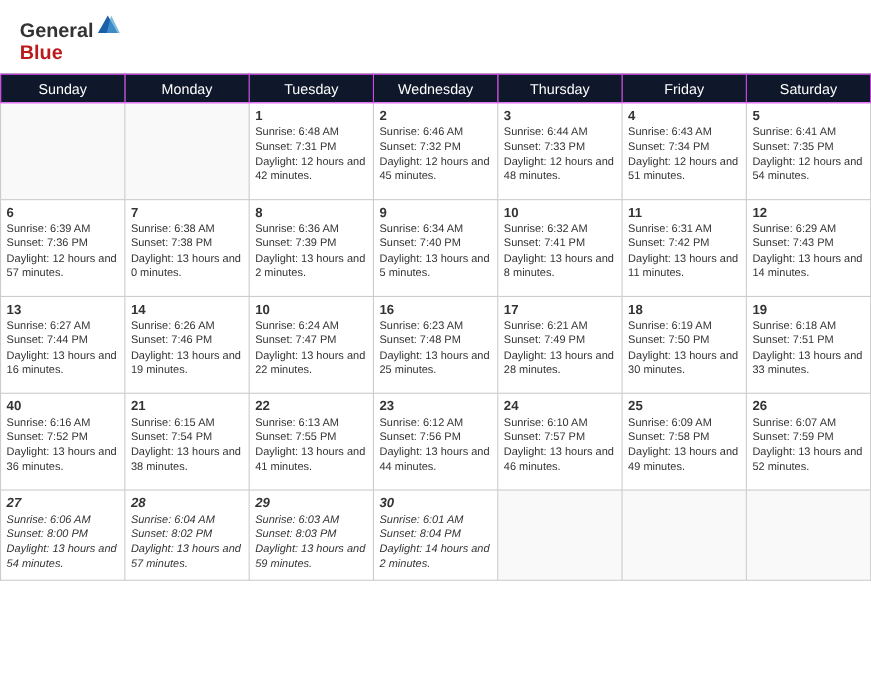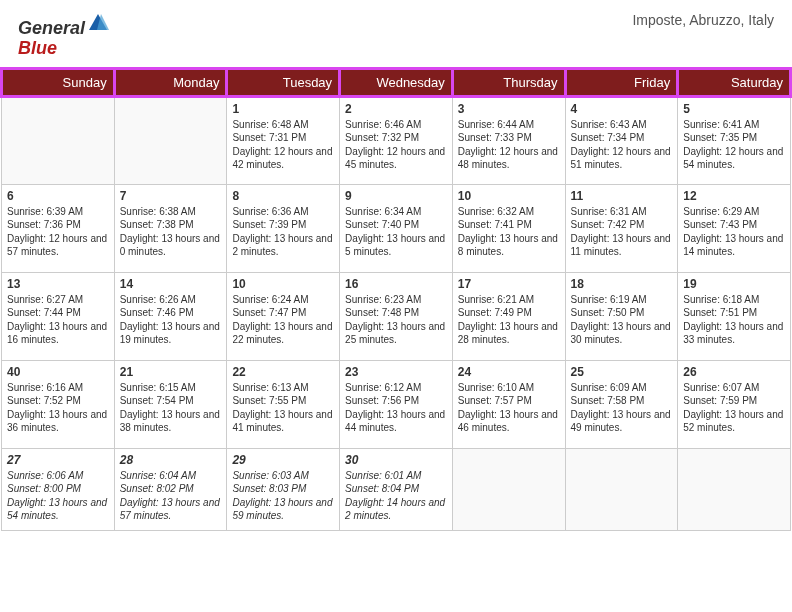--- a/index.html
+++ b/index.html
@@ -1,27 +1,27 @@
 <!DOCTYPE html>
 <html><head>
   <meta charset="utf-8">
   <style>
     * { box-sizing: border-box; margin: 0; padding: 0; }
     body { font-family: Arial, sans-serif; background: #fff; width: 792px; height: 612px; overflow: hidden; }
     .header { display: flex; justify-content: space-between; align-items: flex-start; padding: 12px 18px 8px 18px; }
-    .logo { display: flex; align-items: flex-start; font-style: italic; }
+    .logo { display: flex; align-items: flex-start; }
     .logo-text { font-size: 18px; font-weight: bold; line-height: 1.1; }
     .logo-general { color: #333; }
     .logo-blue { color: #b91c1c; }
     .logo-icon { width: 22px; height: 22px; margin-left: 2px; }
     .title-block { text-align: right; }
     .title-month { font-size: 32px; color: #222; font-weight: normal; }
     .title-location { font-size: 14px; color: #555; }
     .calendar { width: 100%; border-collapse: collapse; table-layout: fixed; margin: 0 0 0 0; }
-    .calendar th { background: #7f1d1d; color: #fff; text-align: right; padding: 5px 6px; font-size: 13px; font-weight: normal; border: 3px solid #d946ef; }
+    .calendar th { background: #0f172a; color: #fff; text-align: center; padding: 5px 6px; font-size: 13px; font-weight: normal; border: 1px solid #d946ef; }
     .calendar td { border: 1px solid #ccc; vertical-align: top; padding: 4px 5px; font-size: 10.5px; color: #333; background: #fff; height: 88px; }
     .calendar td.empty { background: #f9f9f9; }
     .day-num { font-size: 12px; font-weight: bold; margin-bottom: 2px; }
     .day-detail { font-size: 10px; color: #333; line-height: 1.35; }
     .last-row td { height: 82px; font-style: italic; }
   </style>
 </head>
 <body>
 
 <div class="header">
@@ -32,21 +32,20 @@
             <polygon points="11,2 20,18 2,18" fill="#1a5fa8"></polygon>
             <polygon points="14,2 22,18 10,18" fill="#4a9fd4" opacity="0.7"></polygon>
           </svg>
       </div>
       <div class="logo-text">
         <span class="logo-blue">Blue</span>
       </div>
     </div>
   </div>
   <div class="title-block">
-    <div class="title-location">Imposte, Abruzzo, Italy</div>
   </div>
 </div>
 
 <table class="calendar">
   <thead>
     <tr id="header-row">
         <th>Sunday</th>
         <th>Monday</th>
         <th>Tuesday</th>
         <th>Wednesday</th>

